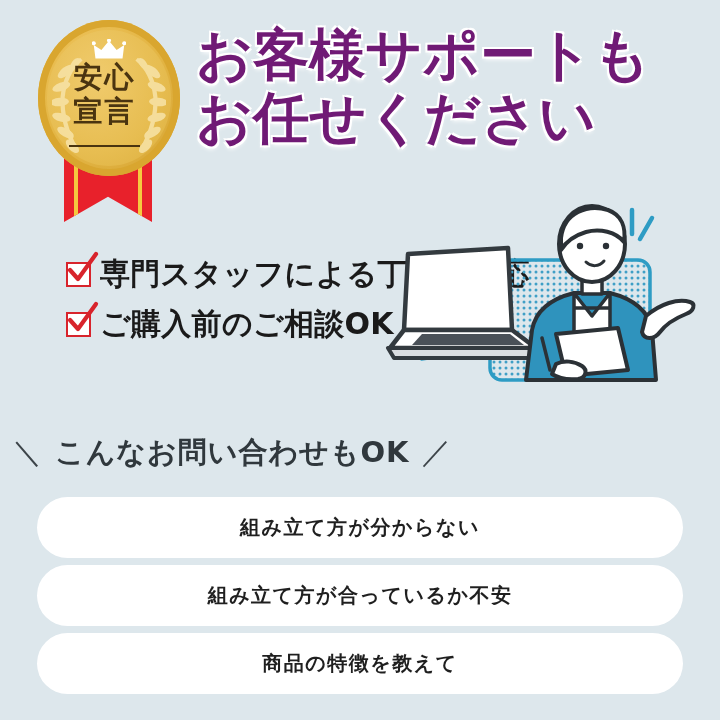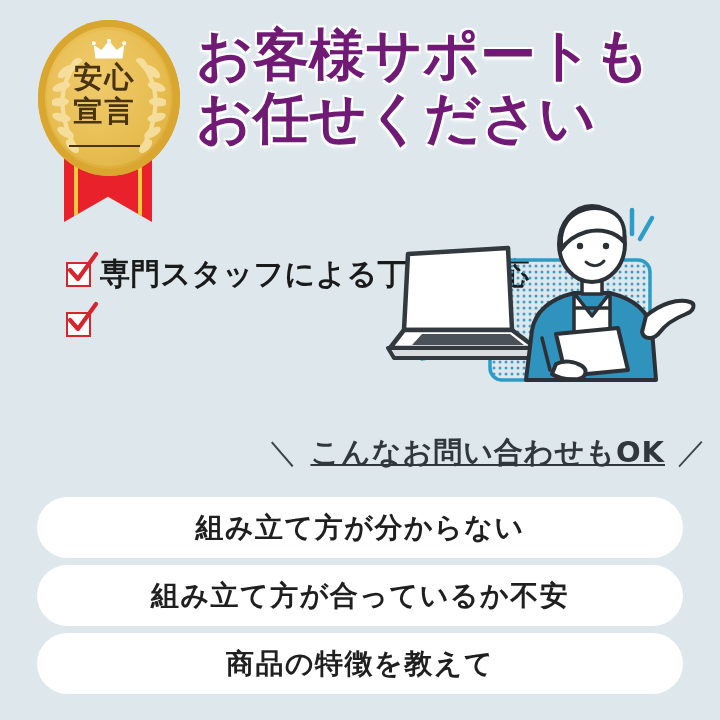--- a/index.html
+++ b/index.html
@@ -170,27 +170,26 @@
     width: 360px;
     height: 235px;
   }
 
   
   .subheading {
     position: absolute;
     left: 0;
     right: 0;
     top: 432px;
-    text-align: right;
+    text-align: left;
     color: #30383d;
     font-size: 29px;
     font-weight: bold;
     letter-spacing: 1px;
     font-family: "DejaVu Sans", "Liberation Sans", sans-serif;
-    text-decoration: underline;
   }
   .subheading .slash {
     display: inline-block;
     font-weight: normal;
     color: #3c4449;
     padding: 0 12px;
     font-size: 30px;
   }
 
   
@@ -204,21 +203,21 @@
     height: 61px;
     background: #ffffff;
     border-radius: 32px;
     display: flex;
     align-items: center;
     justify-content: center;
     margin-bottom: 7px;
   }
   .pill-text {
     color: #1f1f1f;
-    font-size: 28px;
+    font-size: 20px;
     font-weight: bold;
     letter-spacing: 1.5px;
     font-family: "DejaVu Sans", "Liberation Sans", sans-serif;
     text-align: right;
   }
 </style>
 </head>
 <body>
 
 <div class="banner">
@@ -283,20 +282,21 @@
           </svg>
       </span>
       <span class="check-label">専門スタッフによる丁寧な対応</span>
     </div>
     <div class="check-row">
       <span class="check-box">
         <svg viewBox="0 0 32 32">
             <path d="M4 17 L12 26 L30 1" fill="none" stroke="#d8242c" stroke-width="4.2" stroke-linecap="round" stroke-linejoin="round"></path>
           </svg>
       </span>
+      <span class="check-label">ご購入前のご相談OK</span>
     </div>
   </div>
 
   <div class="illustration">
     <svg viewBox="0 0 360 235" width="360" height="235">
       <defs>
         <pattern id="dots" x="0" y="0" width="6" height="6" patternUnits="userSpaceOnUse">
           <circle cx="2" cy="2" r="1.5" fill="#3f9fc6"></circle>
         </pattern>
       </defs>

